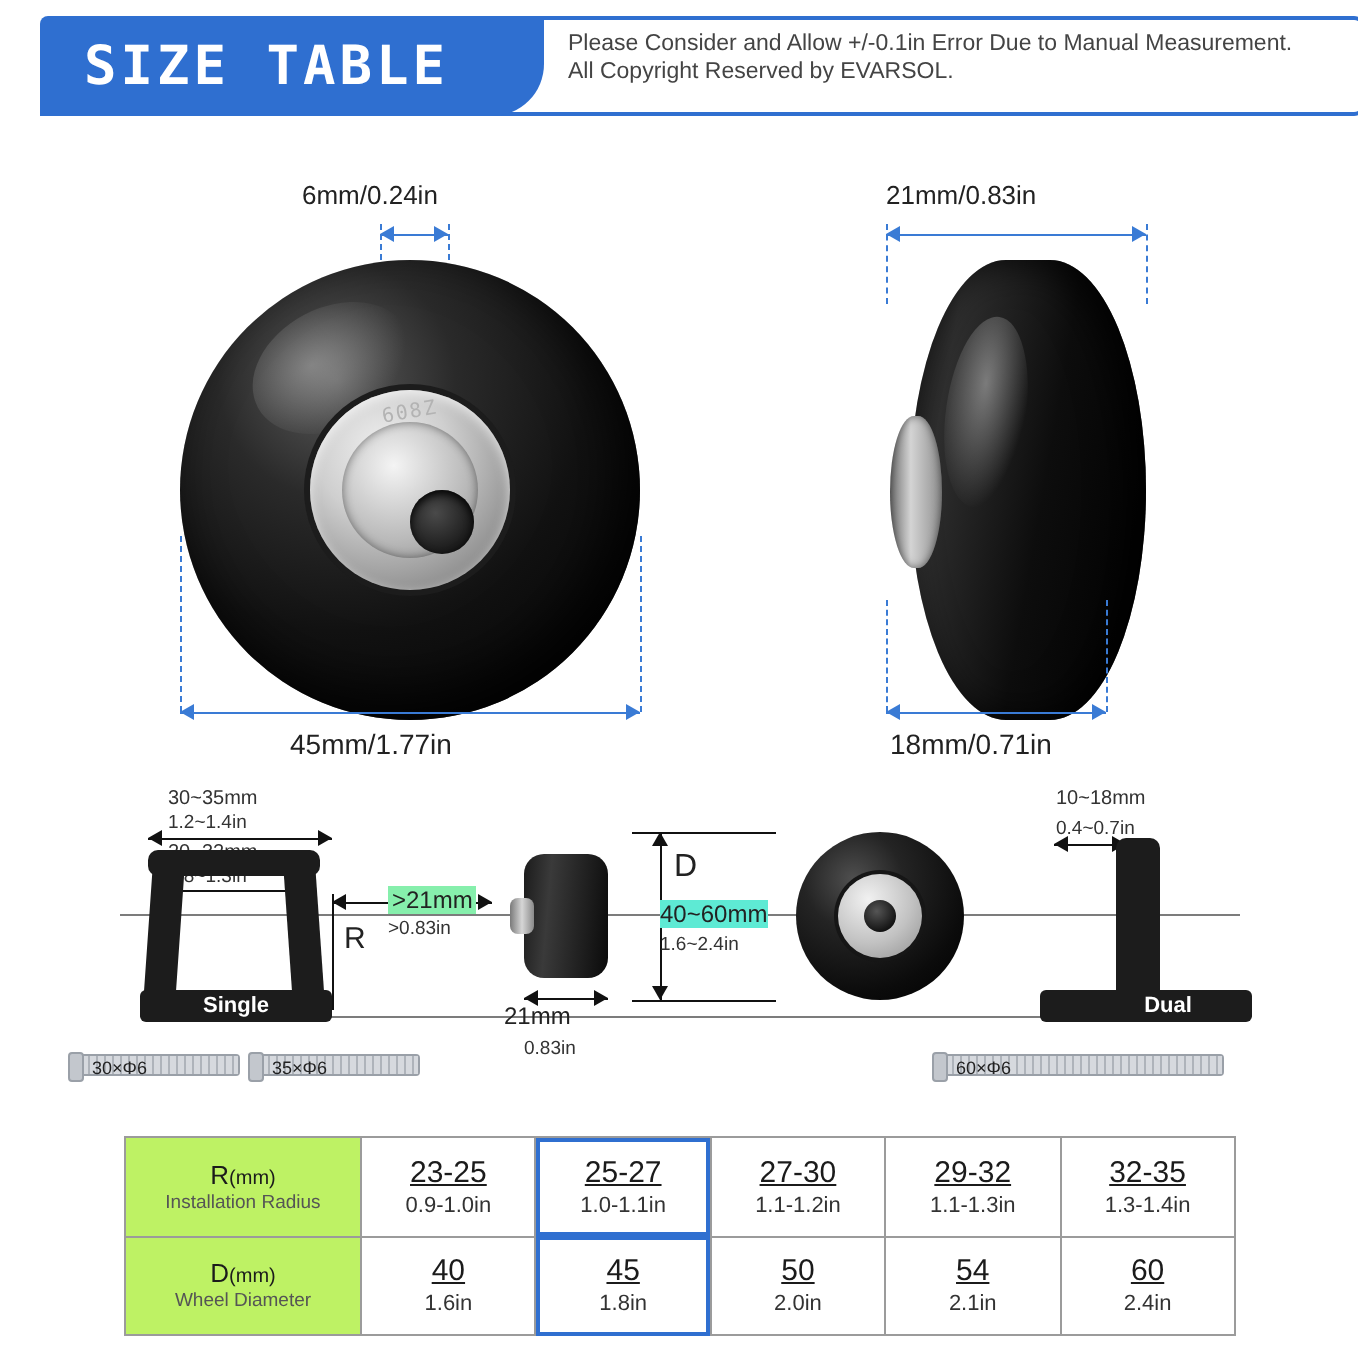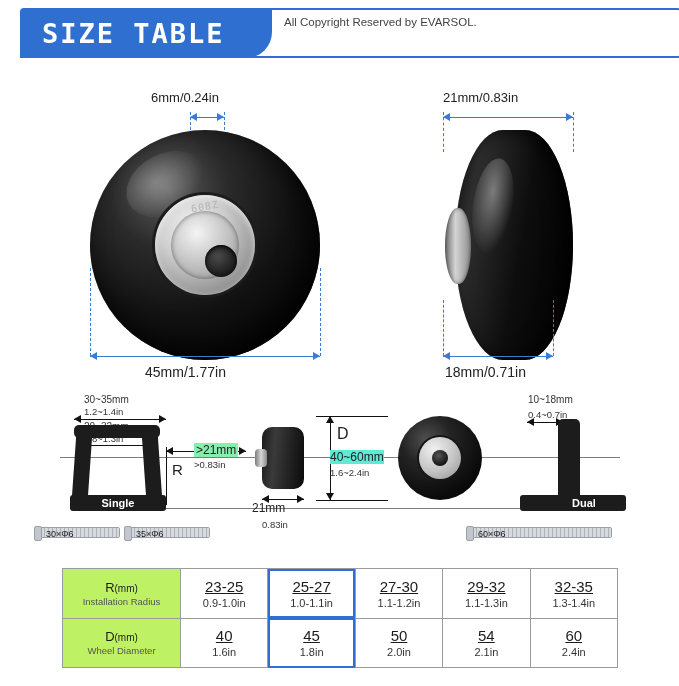--- a/index.html
+++ b/index.html
@@ -180,20 +180,21 @@
   .cell-hl { outline: 2px solid #2f6fd0; outline-offset:-2px; }
 </style>
 </head>
 <body>
 
 <div id="header">
   <div id="header-bar"></div>
   <div id="header-tab"></div>
   <div id="header-title">SIZE TABLE</div>
   <div id="header-note">
+    <div>Please Consider and Allow +/-0.1in Error Due to Manual Measurement.</div>
     <div>All Copyright Reserved by EVARSOL.</div>
   </div>
 </div>
 
 <div>
 
   <div class="lbl" style="left:151px; top:90px;">6mm/0.24in</div>
   <div class="dash-v" style="left:190px; top:112px; height:108px;"></div>
   <div class="dash-v" style="left:224px; top:112px; height:108px;"></div>
   <div class="solid-h" style="left:190px; top:117px; width:34px;"></div>

